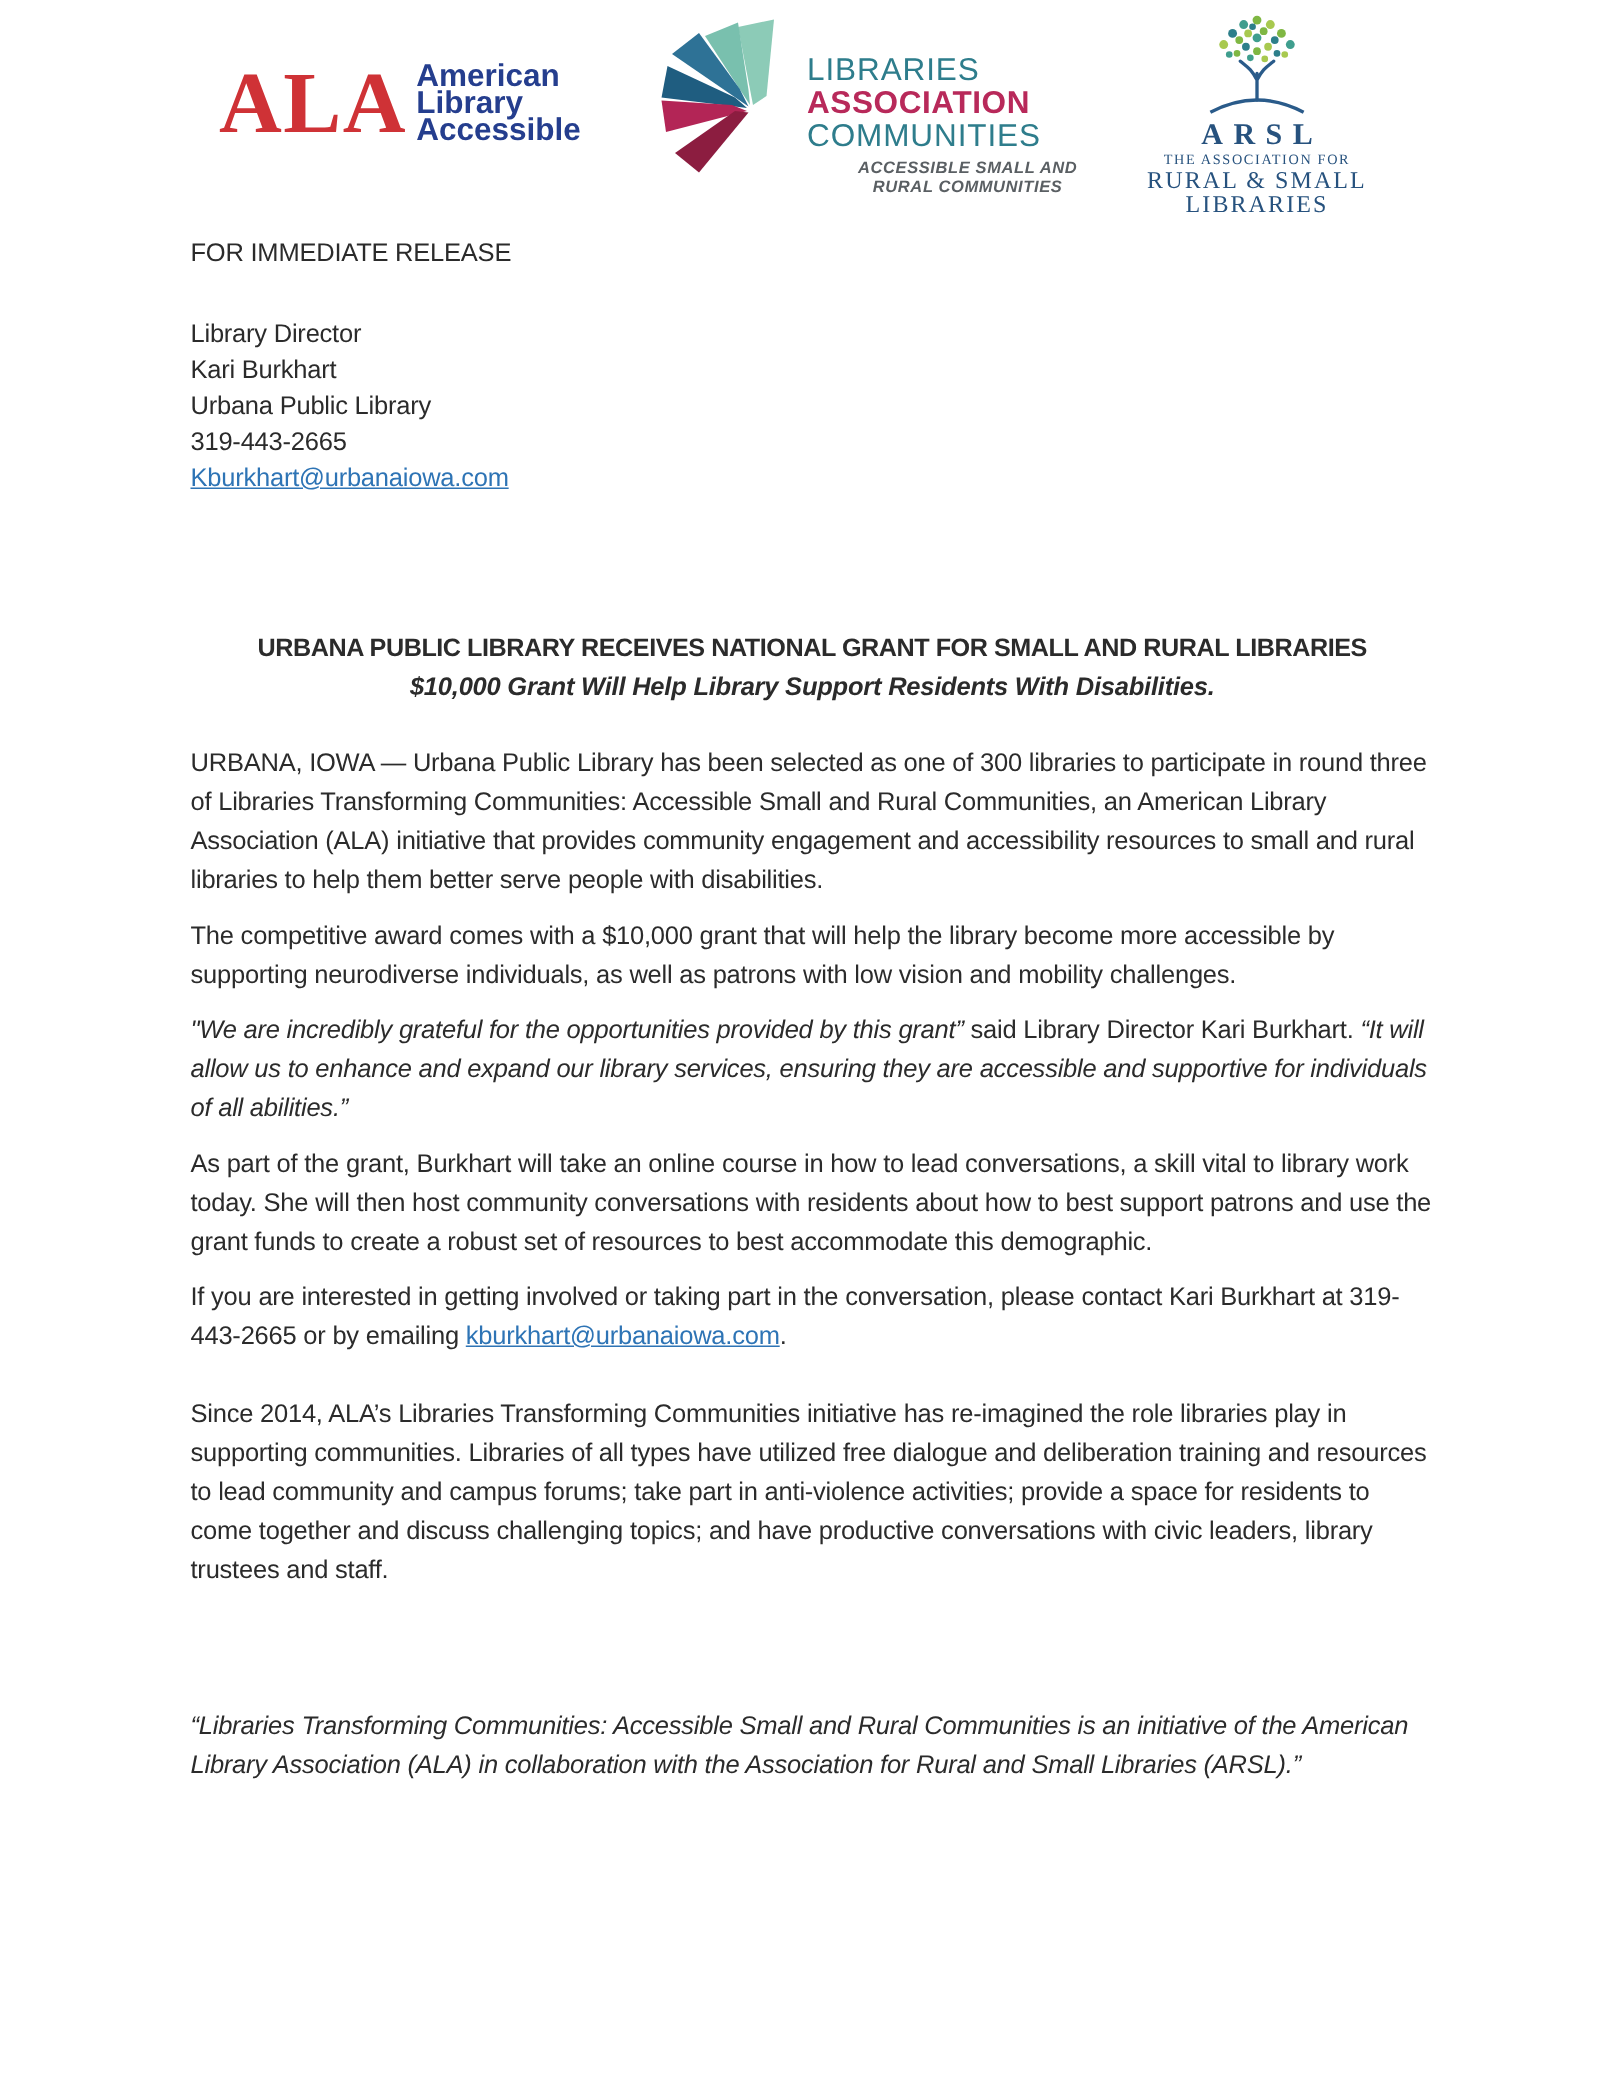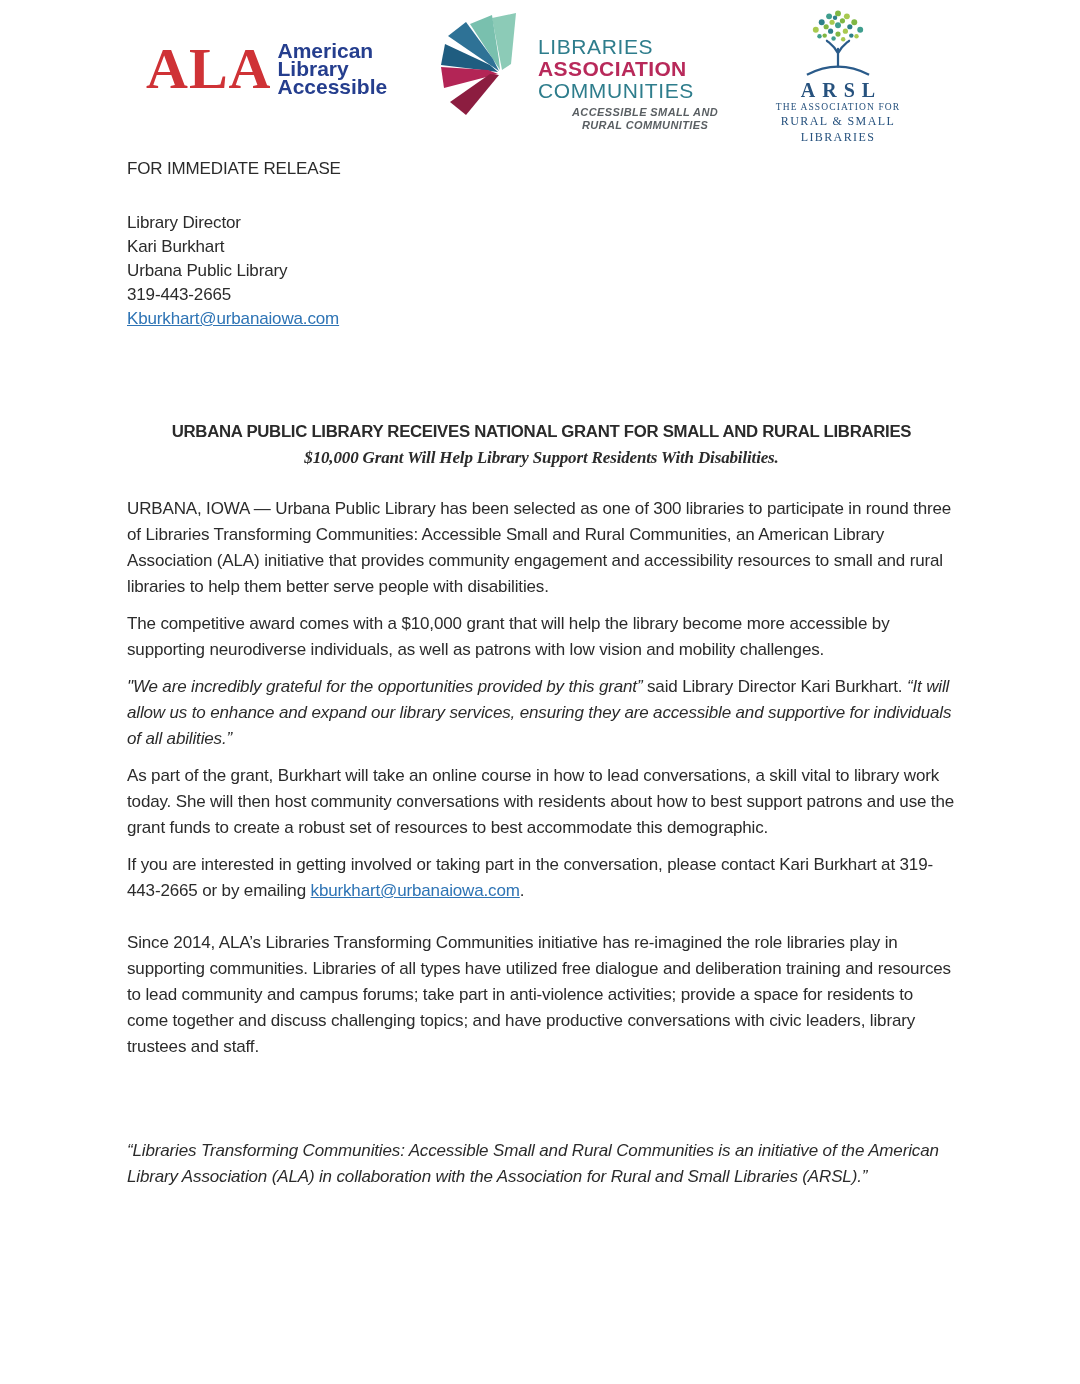--- a/index.html
+++ b/index.html
@@ -114,21 +114,21 @@
     text-indent: 7px;
     line-height: 20px;
   }
   .arsl-t1 {
     font-size: 9.5px;
     letter-spacing: 1.1px;
     line-height: 12px;
     margin-top: 1px;
   }
   .arsl-t2, .arsl-t3 {
-    font-size: 12px;
+    font-size: 16px;
     letter-spacing: 1.4px;
     line-height: 16px;
   }
 
   
   .content {
     margin: 0 124px 0 127px;
     font-size: 17px;
     line-height: 26px;
     letter-spacing: -0.15px;
@@ -152,21 +152,20 @@
   .headline {
     font-weight: 700;
     font-size: 16.8px;
     letter-spacing: -0.3px;
     white-space: nowrap;
   }
   .subheadline {
     font-weight: 700;
     font-style: italic;
     font-size: 17px;
-    font-family: Liberation Serif, serif;
   }
   .content p.para {
     margin: 0 0 11px 0;
   }
   .first-para {
     margin-top: 25px !important;
   }
   .it {
     font-style: italic;
   }

